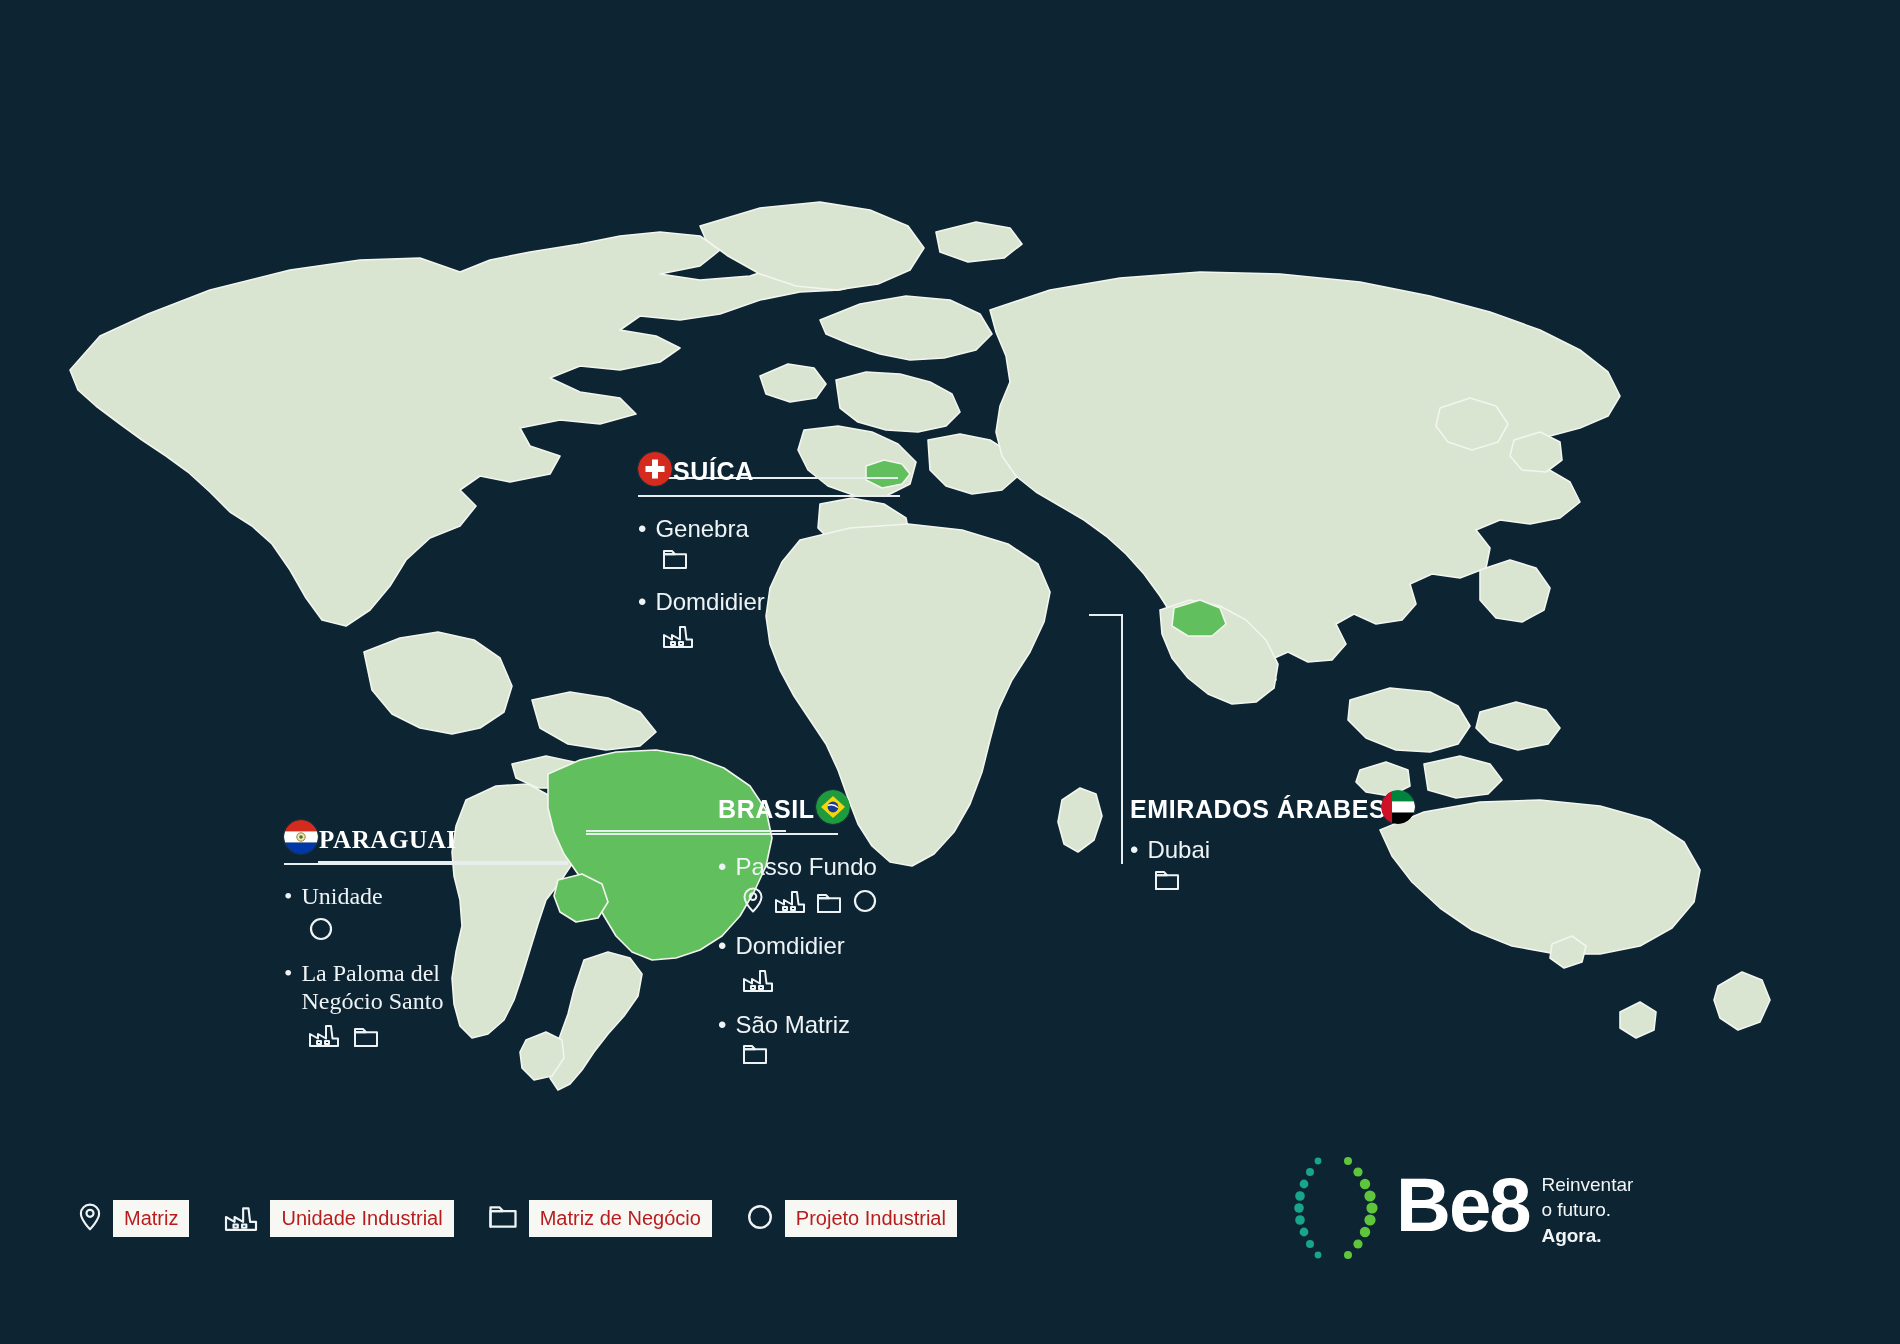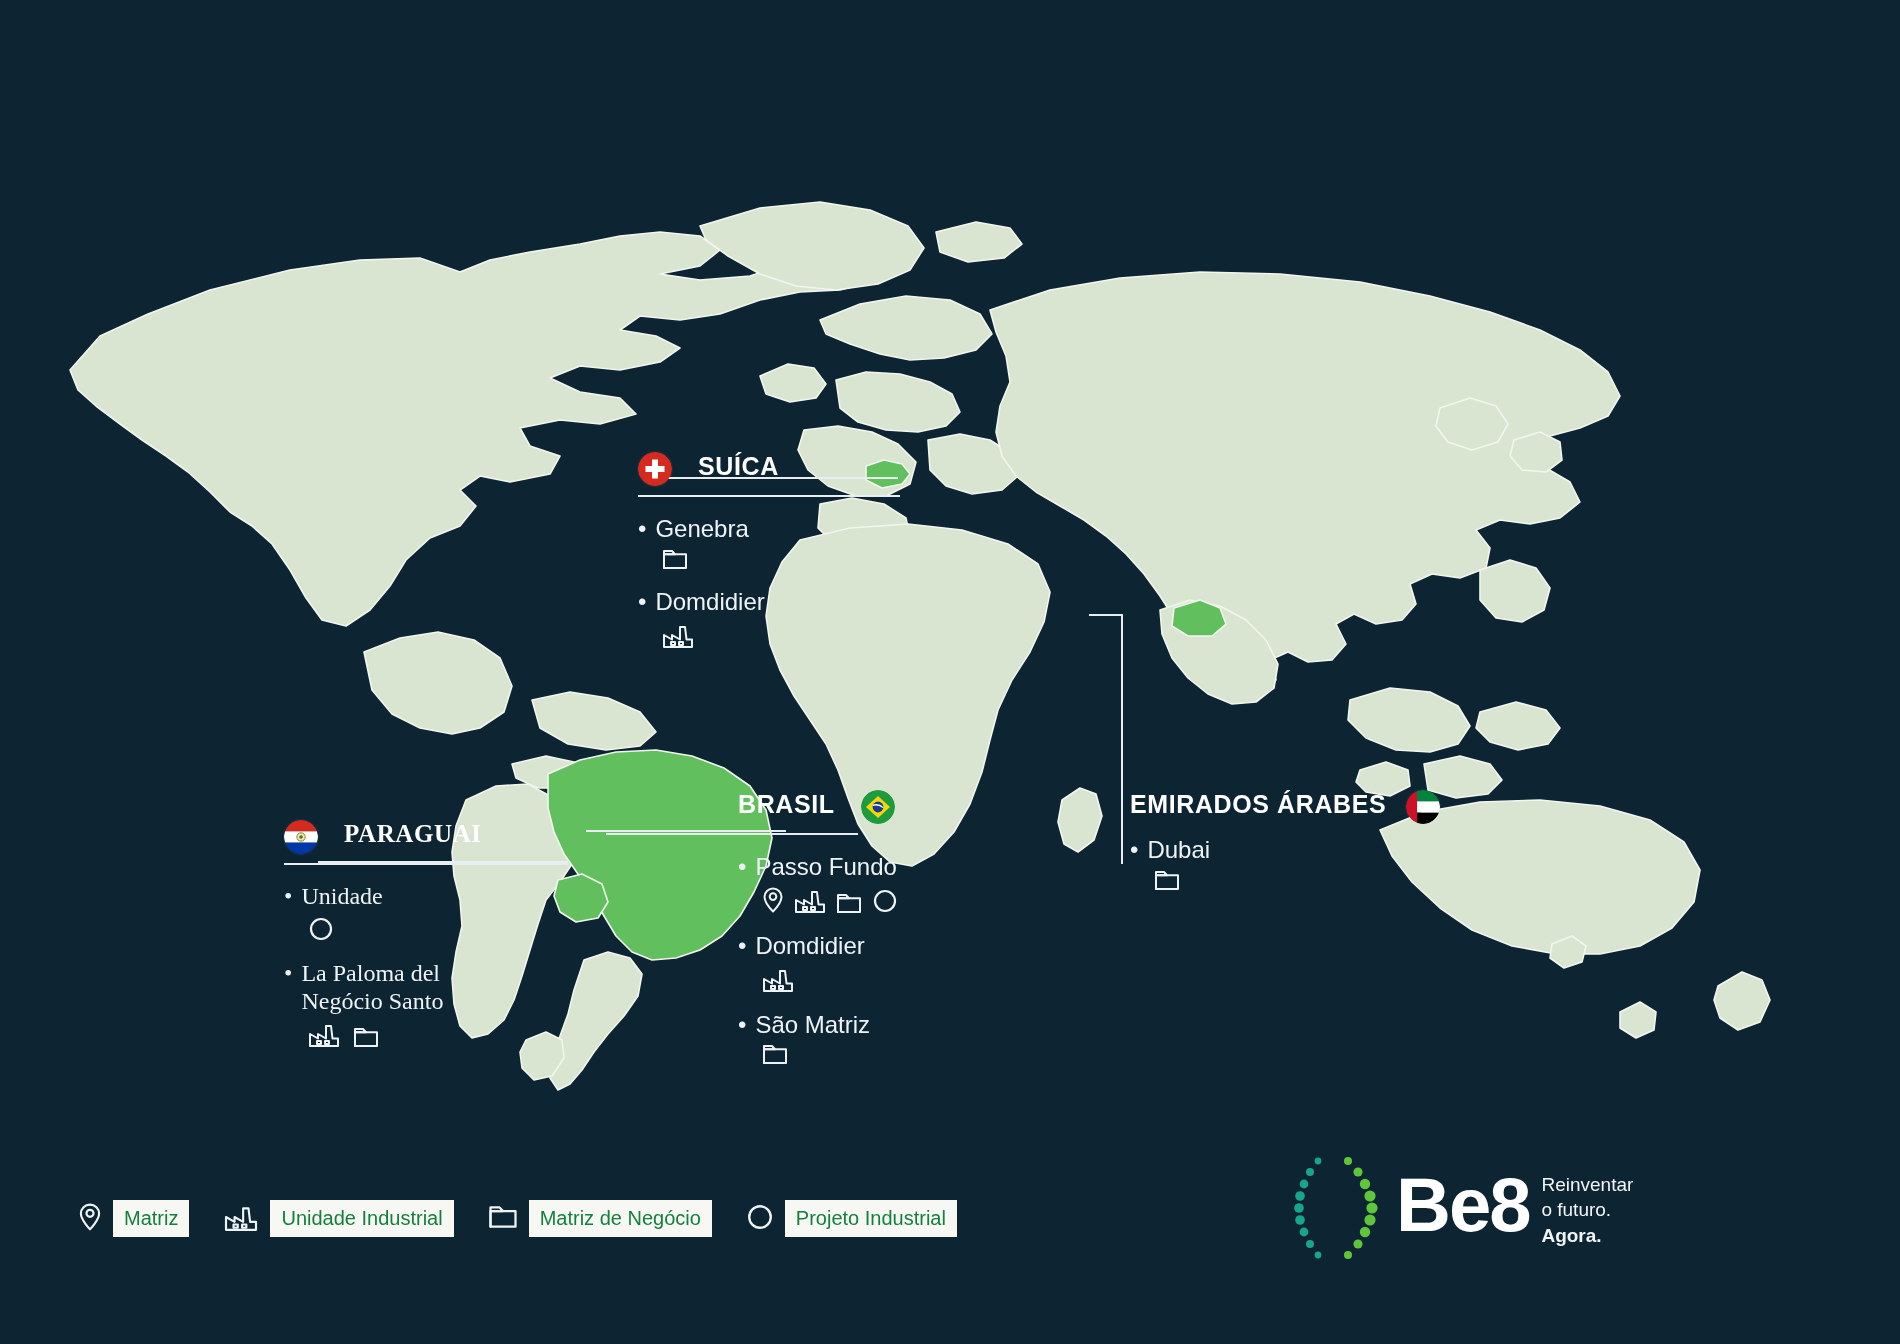--- a/index.html
+++ b/index.html
@@ -18,21 +18,21 @@
   .map-layer{position:absolute;left:0;top:0;width:1900px;height:1344px;}
   .map-svg{position:absolute;left:60px;top:140px;width:1790px;height:1020px;}
 
   
   .connector{position:absolute;background:#e8eef0;}
   .conn-h{height:2px;}
   .conn-v{width:2px;}
 
   
   .country{position:absolute;}
-  .country-head{display:flex;align-items:flex-start;gap:26px;}
+  .country-head{display:flex;align-items:flex-end;gap:1px;}
   .country-name{
     color:#ffffff;
     font-size:25px;
     font-weight:bold;
     letter-spacing:.6px;
     white-space:nowrap;
   }
   .flag{
     width:34px;height:34px;border-radius:50%;
     overflow:hidden;position:relative;flex:0 0 auto;
@@ -50,21 +50,21 @@
   .city-icons{display:flex;gap:13px;align-items:flex-end;margin-top:5px;padding-left:24px;}
   .ico{display:block;}
 
   
   .legend{
     position:absolute;left:78px;top:1200px;
     display:flex;align-items:center;gap:34px;
   }
   .legend-item{display:flex;align-items:center;gap:11px;}
   .legend-label{
-    background:#f7f8f4;color:#15803d;
+    background:#f7f8f4;color:#b91c1c;
     font-size:20px;line-height:1;
     padding:8px 11px 9px 11px;
     white-space:nowrap;
   }
 
   
   .logo-block{
     position:absolute;left:1288px;top:1148px;
     display:flex;align-items:center;gap:12px;
   }
@@ -256,21 +256,21 @@
             <svg width="26" height="22" viewBox="0 0 26 22" fill="none" stroke="#eef3f5" stroke-width="2" stroke-linejoin="round" stroke-linecap="round">
               <path d="M2 20V3h8l3 3.2h-11"></path>
                 <path d="M2 6.2h22V20H2z"></path>
             </svg>
           </span>
         </div>
       </div>
     </div>
   </div>
 
-  <div class="country" style="left:718px;top:790px;width:260px;margin-left:20px;">
+  <div class="country" style="left:718px;top:790px;width:260px;">
     <div class="country-head">
       <span class="country-name">BRASIL</span>
       <span class="flag">
         <svg viewBox="0 0 34 34" width="34" height="34">
           <circle cx="17" cy="17" r="17" fill="#1e9b3c"></circle>
           <polygon points="17,6 29,17 17,28 5,17" fill="#f5d60a"></polygon>
           <circle cx="17" cy="17" r="5.4" fill="#1a3a8f"></circle>
           <path d="M11.9 15.4a10 10 0 0 1 10.2 2.2" stroke="#ffffff" stroke-width="1.3" fill="none"></path>
         </svg>
       </span>

